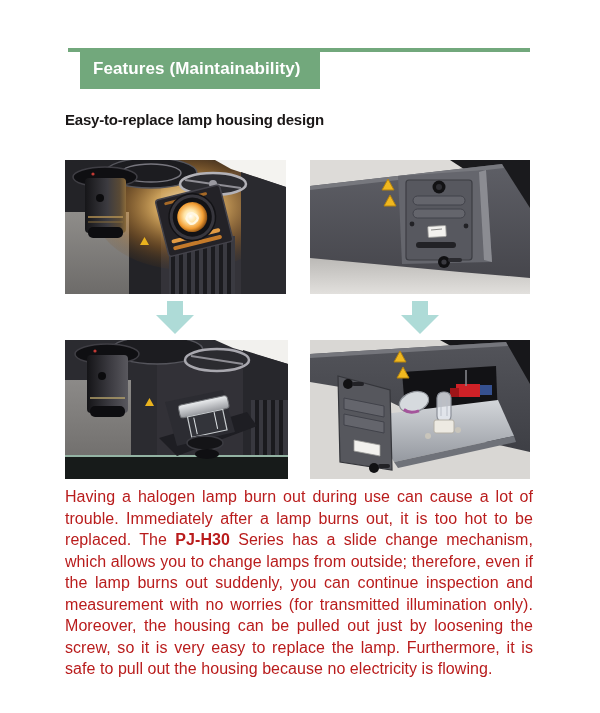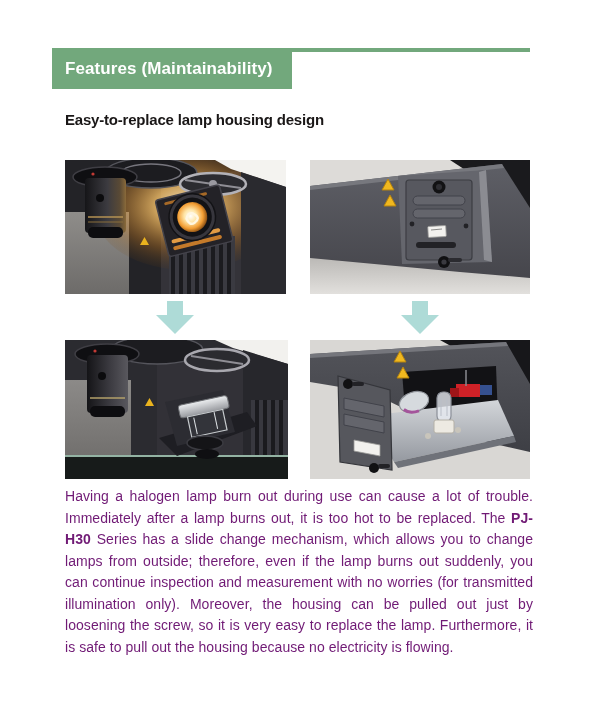--- a/index.html
+++ b/index.html
@@ -7,21 +7,21 @@
   .page {
     position:relative; width:600px; height:713px; background:#fff;
     font-family:"Liberation Sans","DejaVu Sans",sans-serif;
     color:#231f20; overflow:hidden;
   }
   .section-rule {
     position:absolute; left:68px; top:48px; width:462px; height:4px;
     background:var(--section-green,#72a87c);
   }
   .section-label {
-    position:absolute; left:52px; top:48px; width:240px; height:41px;
+    position:absolute; left:80px; top:48px; width:240px; height:41px;
     background:var(--section-green,#72a87c); color:#ffffff;
     font-size:17px; font-weight:bold; line-height:41px; padding-left:13px;
     letter-spacing:0.1px;
   }
   .page-title {
     position:absolute; left:65px; top:111px; width:470px;
     font-size:15px; font-weight:bold; color:#1a1717; letter-spacing:-0.2px;
   }
   figure.photo {
     position:absolute; overflow:hidden; background:#2a2a2e;
@@ -31,22 +31,22 @@
   .ph2 { left:310px; top:160px; width:220px; height:134px; }
   .ph3 { left:65px;  top:340px; width:223px; height:139px; }
   .ph4 { left:310px; top:340px; width:220px; height:139px; }
   .down-arrow { position:absolute; width:38px; height:33px; }
   .arrow-left  { left:156px; top:301px; }
   .arrow-right { left:401px; top:301px; }
   .down-arrow svg { display:block; width:100%; height:100%; }
   .down-arrow polygon { fill:var(--arrow-teal,#aedbd7); }
   .body-text {
     position:absolute; left:65px; top:486px; width:468px;
-    font-size:14px; line-height:21.5px; text-align:justify;
-    color:#701a75; letter-spacing:0.05px;
+    font-size:16px; line-height:21.5px; text-align:justify;
+    color:#b91c1c; letter-spacing:0.05px;
   }
   .body-text b { font-weight:bold; }
 </style>
 </head>
 <body>
 
 <div class="page">
 
   <div class="section-rule"></div>
   <div class="section-label">Features (Maintainability)</div>

